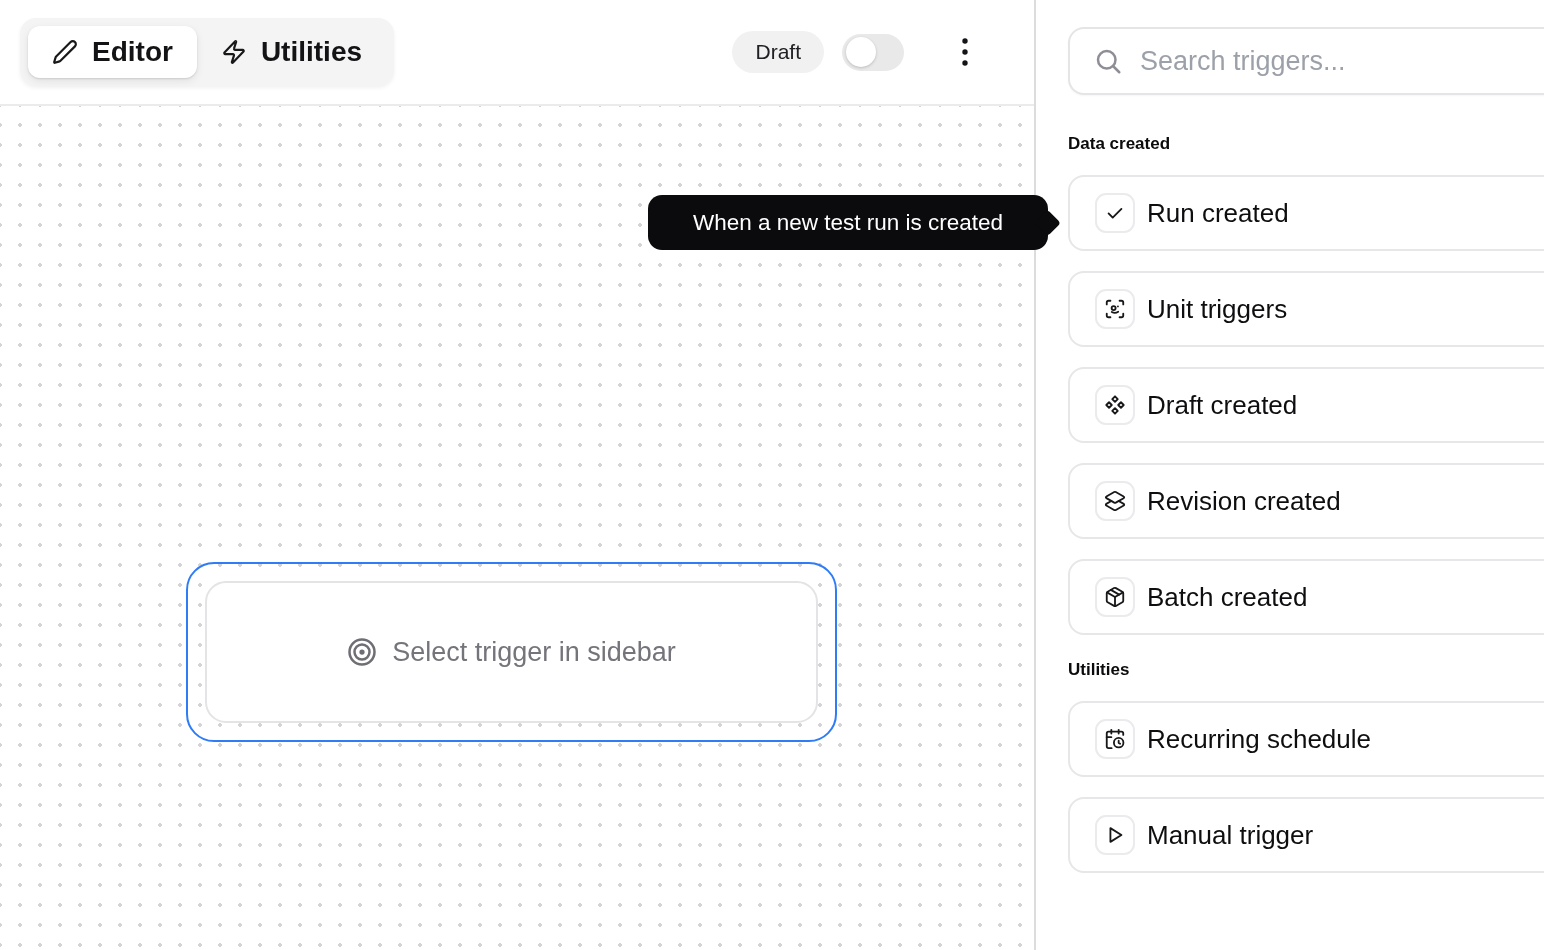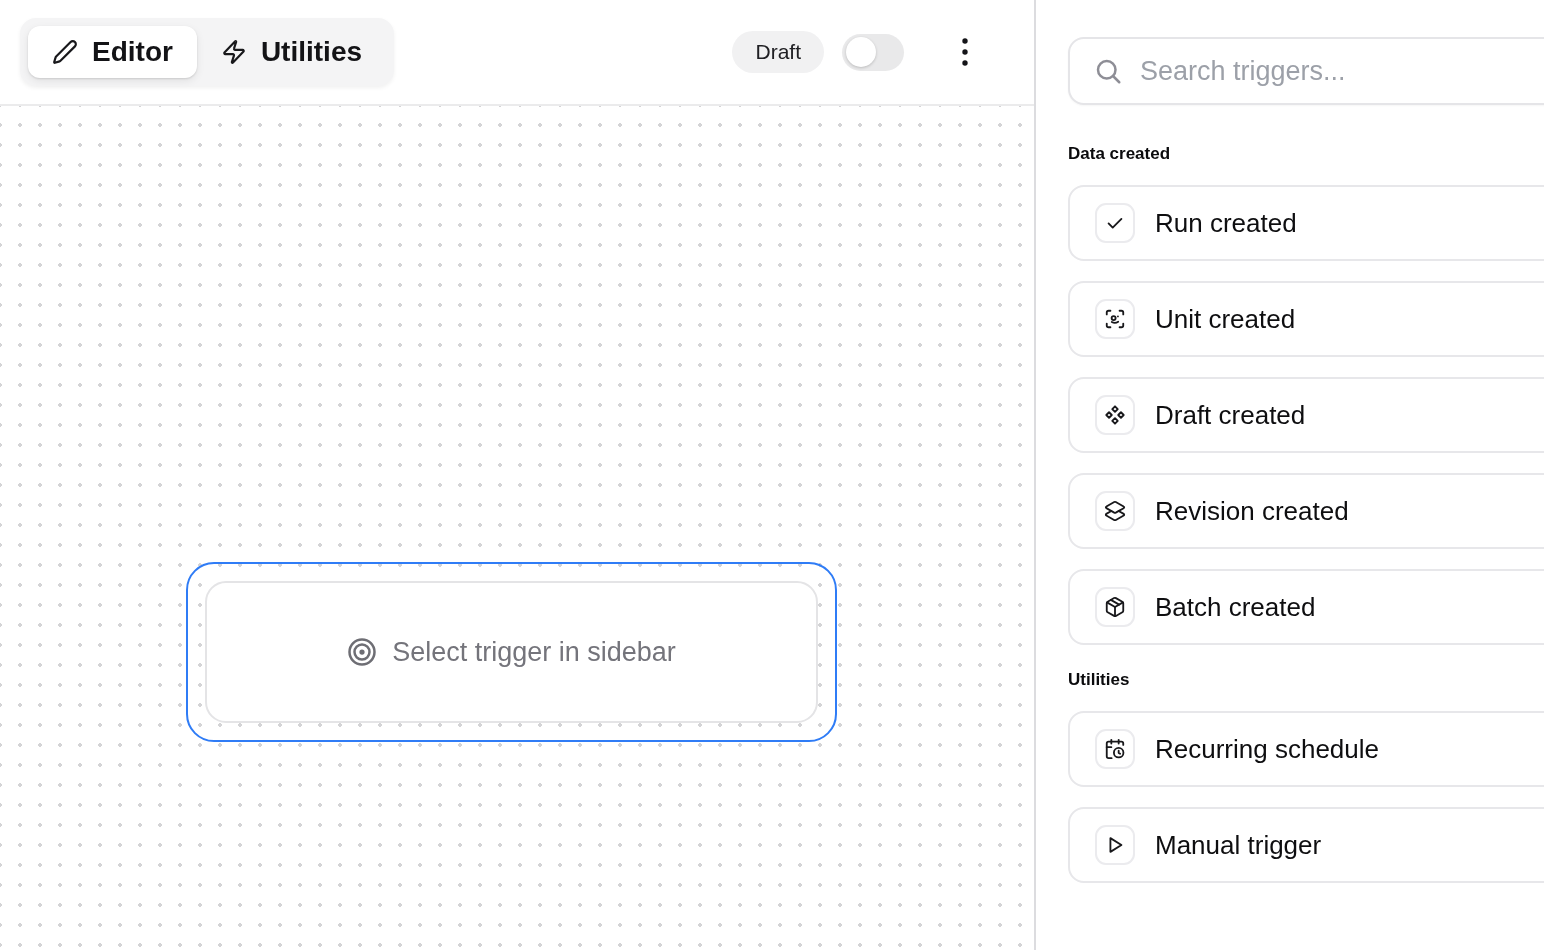--- a/index.html
+++ b/index.html
@@ -46,38 +46,38 @@
   .node-inner span { font-size:27px; color:#74747b; }
 
   
   .tooltip { position:absolute; left:648px; top:195px; width:400px; height:55px;
     background:#0b0b0d; border-radius:14px; display:flex; align-items:center;
     justify-content:center; color:#fff; font-size:22.5px; z-index:30; pointer-events:none; }
   .tooltip-arrow { position:absolute; right:-9px; top:50%; width:19px; height:19px;
     background:#0b0b0d; transform:translateY(-50%) rotate(45deg); border-radius:4px; }
 
   
-  .sidebar { flex:1; height:100%; background:#fff; padding:37px 0 0 32px; overflow:hidden; }
+  .sidebar { flex:1; height:100%; background:#fff; padding:27px 0 0 32px; overflow:hidden; }
   .search-box { width:560px; height:68px; border:2px solid #e5e5e8; border-radius:16px;
     display:flex; align-items:center; gap:17px; padding:0 23px; background:#fff;
     box-shadow:0 1px 2px rgba(0,0,0,.04); margin-bottom:34px; }
   .search-box input { border:none; outline:none; flex:1; font-family:inherit;
     font-size:27px; color:#18181b; background:transparent; }
   .search-box input::placeholder { color:#9ca0a8; }
 
   .section-title { font-size:17px; font-weight:600; color:#0b0b0d; line-height:30px;
     margin-bottom:16px; }
   .section-title.utilities { margin-top:8px; }
 
   .trigger-card { width:560px; height:76px; background:#fff; border:2px solid #e7e7ea;
     border-radius:16px; display:flex; align-items:center; padding-left:25px;
     margin-bottom:20px; cursor:pointer; }
   .icon-box { width:40px; height:40px; border:2px solid #ebebee; border-radius:11px;
     display:flex; align-items:center; justify-content:center; flex:none; }
-  .trigger-label { margin-left:20px; font-size:26px; font-weight:500; color:#0e0e10; }
+  .trigger-label { margin-left:12px; font-size:26px; font-weight:500; color:#0e0e10; }
 </style>
 </head>
 <body>
 
 <div class="app">
 
   <div class="canvas-column">
 
     <div class="topbar">
       <div class="seg">
@@ -150,21 +150,21 @@
         <svg width="22" height="22" viewBox="0 0 24 24" fill="none" stroke="#18181b" stroke-width="2" stroke-linecap="round" stroke-linejoin="round">
           <path d="M7 3H5a2 2 0 0 0-2 2v2"></path>
           <path d="M17 3h2a2 2 0 0 1 2 2v2"></path>
           <path d="M7 21H5a2 2 0 0 1-2-2v-2"></path>
           <path d="M17 21h2a2 2 0 0 0 2-2v-2"></path>
           <circle cx="10.5" cy="11" r="2.2"></circle>
           <path d="M15.2 9.2v.01"></path>
           <path d="M8.5 15.2c2 1.2 5 1.1 7-.2"></path>
         </svg>
       </span>
-      <span class="trigger-label">Unit created</span>
+      <span class="trigger-label">Unit triggers</span>
     </div>
 
     <div class="trigger-card">
       <span class="icon-box">
         <svg width="22" height="22" viewBox="0 0 24 24" fill="none" stroke="#18181b" stroke-width="2" stroke-linecap="round" stroke-linejoin="round">
           <path d="M12 2.5 15 5.5 12 8.5 9 5.5z"></path>
           <path d="M5.5 9 8.5 12 5.5 15 2.5 12z"></path>
           <path d="M18.5 9 21.5 12 18.5 15 15.5 12z"></path>
           <path d="M12 15.5 15 18.5 12 21.5 9 18.5z"></path>
         </svg>
@@ -214,14 +214,18 @@
       <span class="icon-box">
         <svg width="22" height="22" viewBox="0 0 24 24" fill="none" stroke="#18181b" stroke-width="2" stroke-linecap="round" stroke-linejoin="round">
           <path d="m7 4.5 12 7.5-12 7.5z"></path>
         </svg>
       </span>
       <span class="trigger-label">Manual trigger</span>
     </div>
 
   </aside>
 
+  <div class="tooltip">
+    <span>When a new test run is created</span>
+    <span class="tooltip-arrow"></span>
+  </div>
 
 </div>
 
 </body></html>

